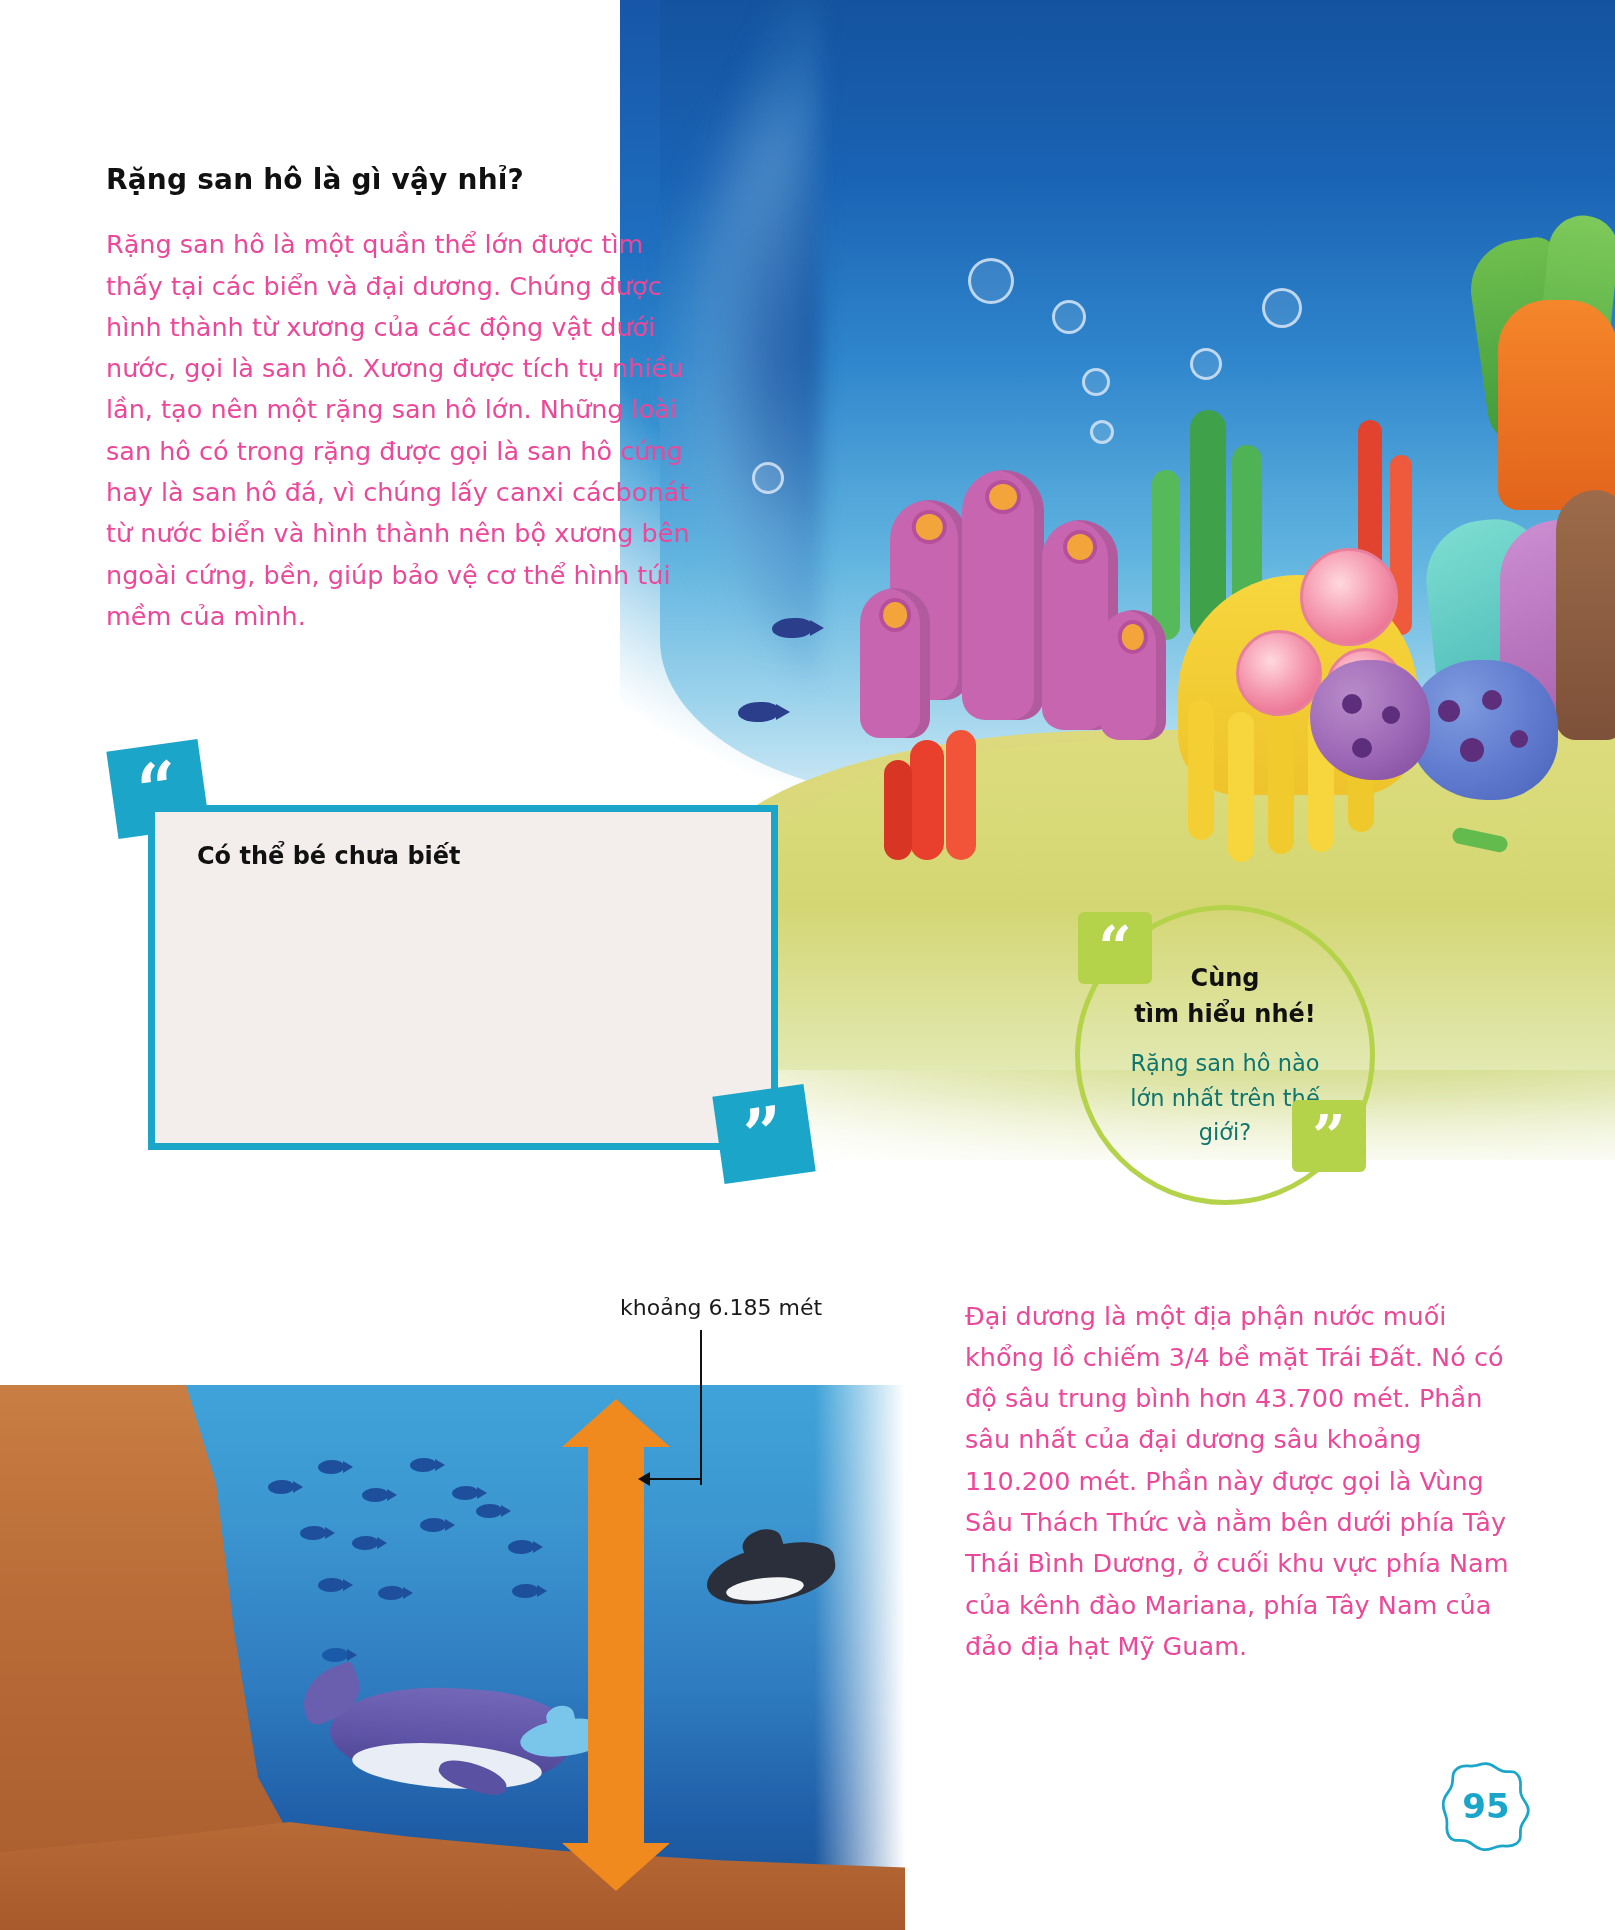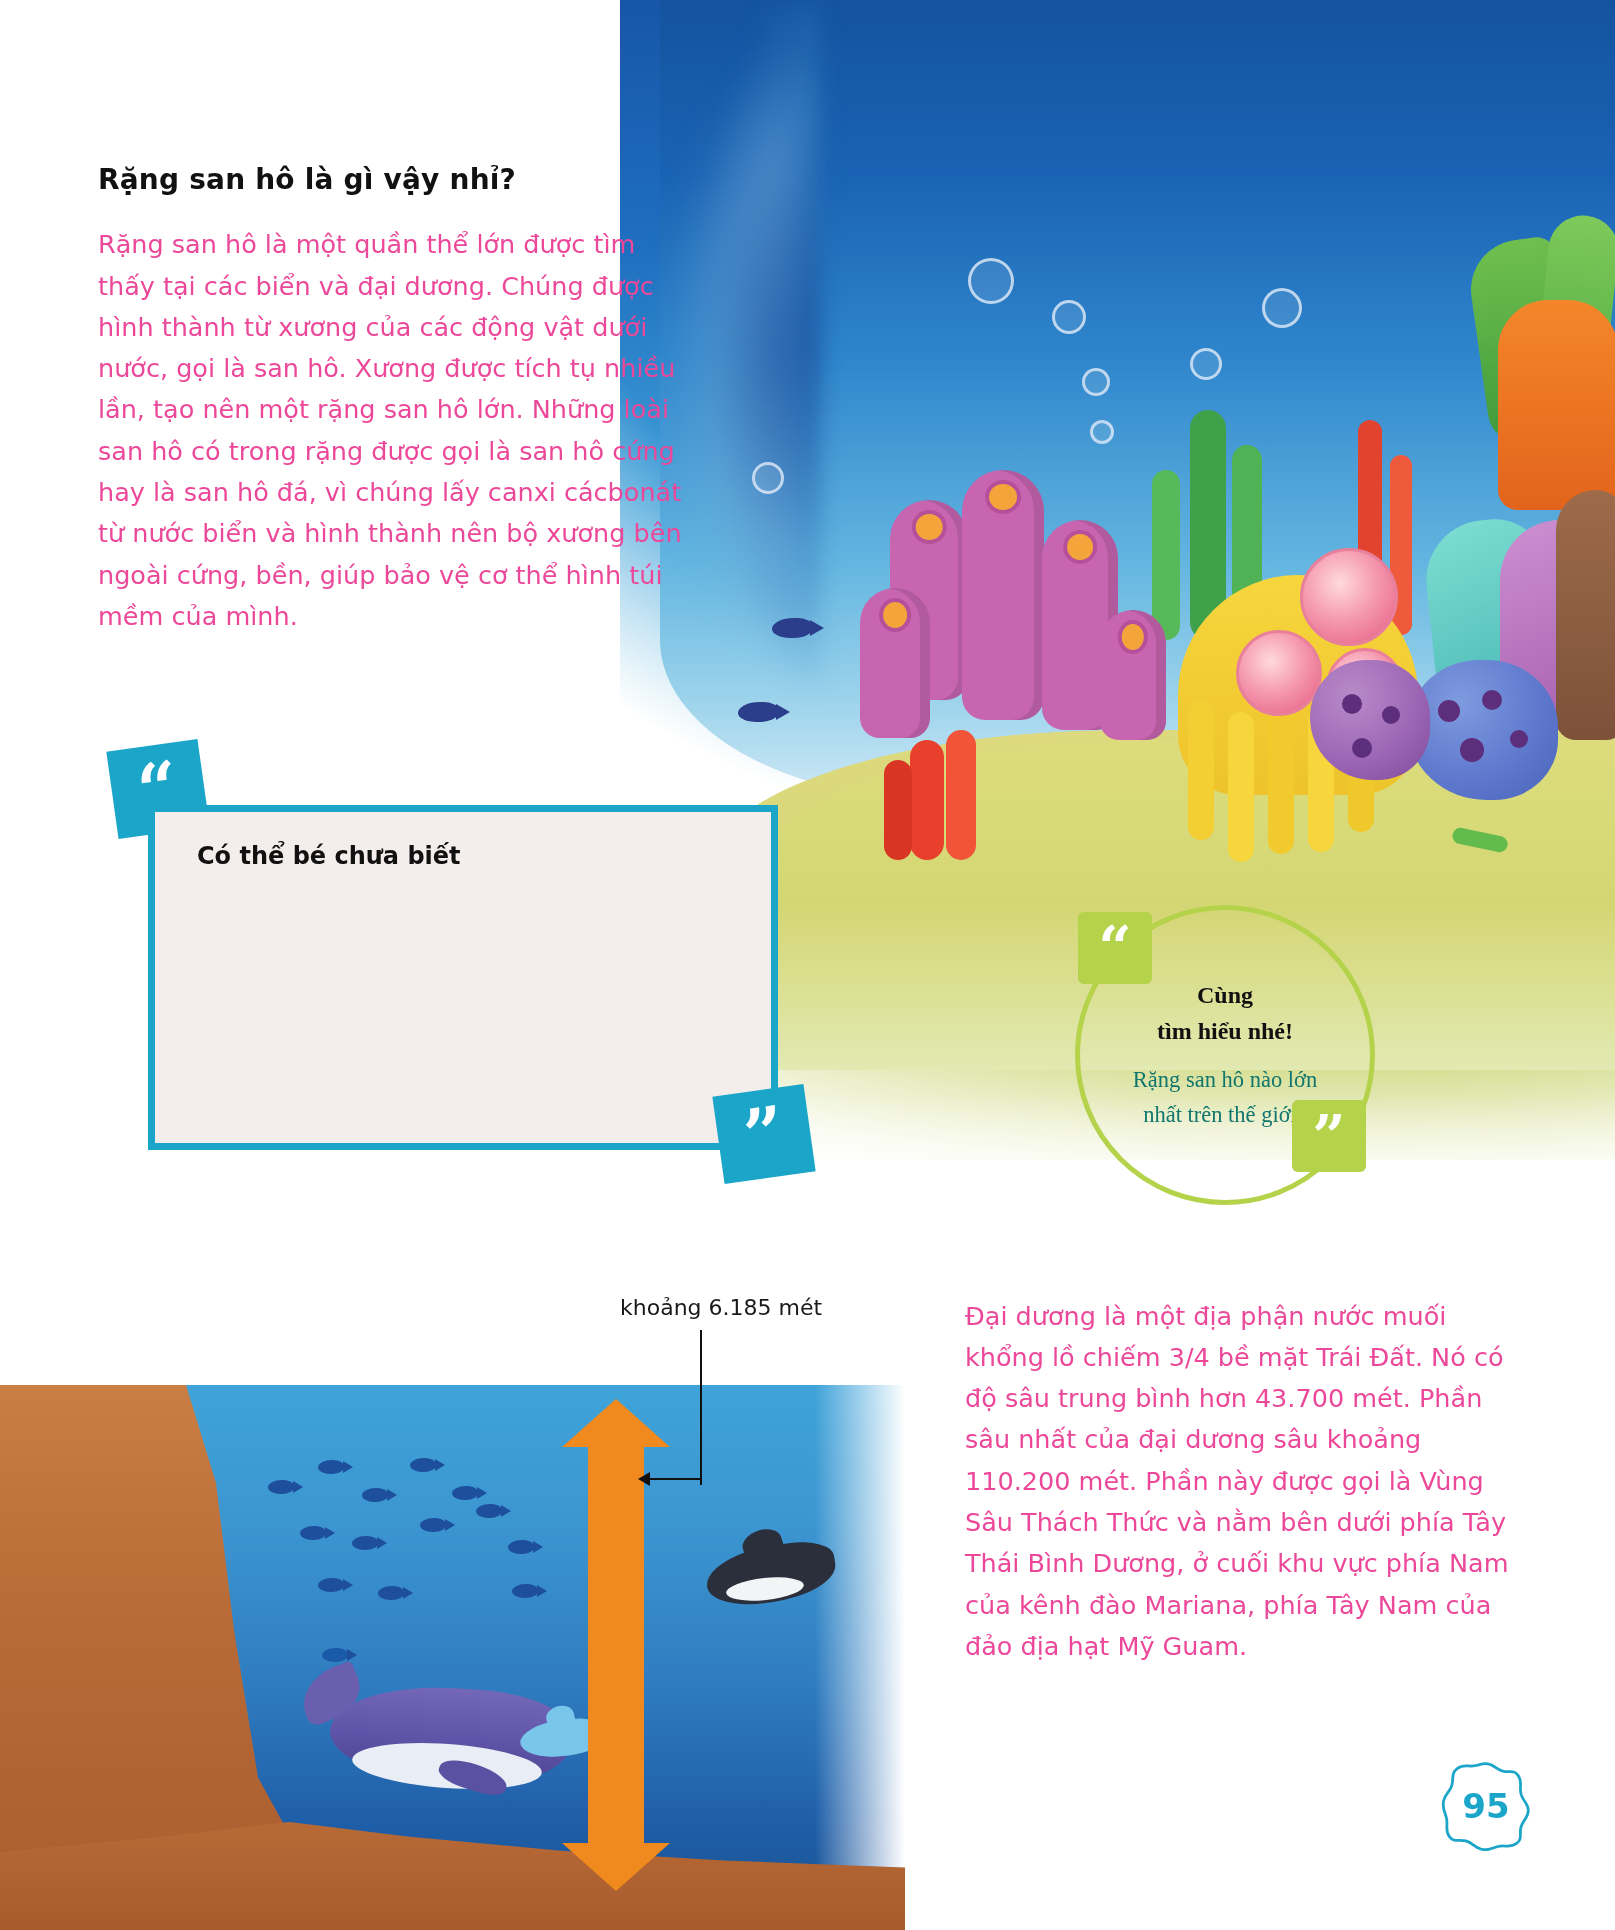--- a/index.html
+++ b/index.html
@@ -137,21 +137,21 @@
     font-size: 28px;
     letter-spacing: .2px;
     color: #111;
   }
   .bodytext {
     font-size: 25.5px;
     line-height: 1.62;
     color: #ec4899;
   }
 
-  #article-left { position: absolute; left: 98px; top: 140px; width: 600px; }
+  #article-left { position: absolute; left: 106px; top: 140px; width: 600px; }
   #article-left .heading { margin-bottom: 28px; }
 
   #article-right { position: absolute; left: 965px; top: 1270px; width: 545px; }
   #article-right .heading { margin-bottom: 26px; }
 
   
   .fact-box {
     position: absolute;
     left: 148px; top: 805px;
     width: 630px; height: 345px;
@@ -206,21 +206,20 @@
     left: 1075px; top: 905px;
     width: 300px; height: 300px;
     border-radius: 50%;
     border: 5px solid #b4d24a;
     box-sizing: border-box;
     display: flex;
     flex-direction: column;
     align-items: center;
     justify-content: center;
     text-align: center;
-    font-family: Liberation Serif, serif;
   }
   .green-title {
     font-weight: bold;
     font-size: 24px;
     color: #111;
     line-height: 1.5;
     margin-bottom: 14px;
   }
   .green-body {
     font-size: 22.5px;

